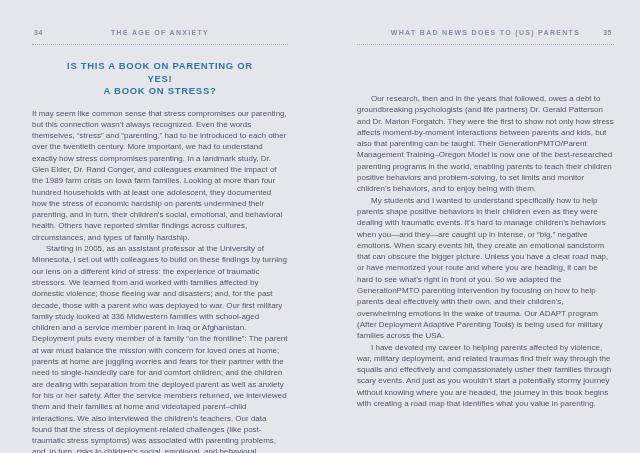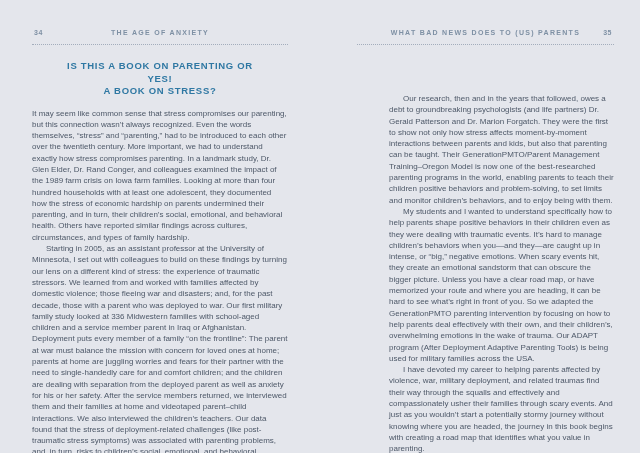--- a/index.html
+++ b/index.html
@@ -53,21 +53,21 @@
   }
   .chapter-heading .hl { display: block; }
 
   .body-text {
     color: #4d5868;
     font-size: 8px;
     line-height: 11.3px;
     text-align: left;
   }
   .page.left  .body-text { margin-top: 10px; }
-  .page.right .body-text { margin-top: 48px; margin-left: 32px; }
+  .page.right .body-text { margin-top: 48px; }
 
   .para { margin: 0; text-indent: 14px; }
   .para.first { text-indent: 0; }
 </style>
 </head>
 <body>
 
 <div class="spread">
 
   <section class="page left">

